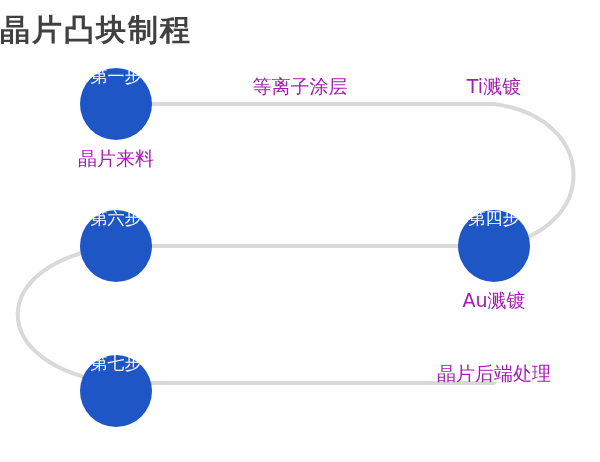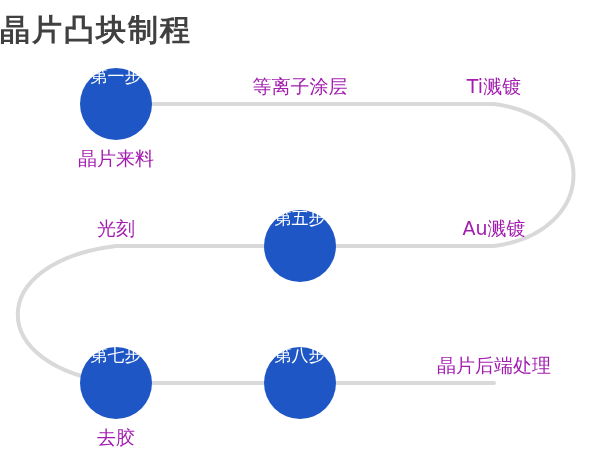--- a/index.html
+++ b/index.html
@@ -58,21 +58,21 @@
     line-height: 1;
   }
   .node .label {
     margin-top: 6px;
     font-size: 19px;
     color: #a21caf;
     white-space: nowrap;
   }
   .r0 { top: 68px; }
   .r1 { top: 210px; }
-  .r2 { top: 347px; }
+  .r2 { top: 355px; }
   .c0 { left: 6px; }
   .c1 { left: 190px; }
   .c2 { left: 384px; }
 </style>
 </head>
 <body>
 
 <h1 class="title">晶片凸块制程</h1>
 
 <svg class="connector" viewBox="0 0 600 462" aria-hidden="true">
@@ -86,37 +86,35 @@
   <div class="label">晶片来料</div>
 </div>
 <div class="node r0 c1">
   <div class="label">等离子涂层</div>
 </div>
 <div class="node r0 c2">
   <div class="label">Ti溅镀</div>
 </div>
 
 <div class="node r1 c0">
-  <div class="label">光刻</div>
+  <div class="circle">
+    <span>第六步</span>
+  </div>
 </div>
 <div class="node r1 c1">
-  <div class="circle">
-    <span>第五步</span>
-  </div>
 </div>
 <div class="node r1 c2">
+  <div class="circle">
+    <span>第四步</span>
+  </div>
   <div class="label">Au溅镀</div>
 </div>
 
 <div class="node r2 c0">
   <div class="circle">
     <span>第七步</span>
   </div>
-  <div class="label">去胶</div>
 </div>
 <div class="node r2 c1">
-  <div class="circle">
-    <span>第八步</span>
-  </div>
 </div>
 <div class="node r2 c2">
   <div class="label">晶片后端处理</div>
 </div>
 
 </body></html>

